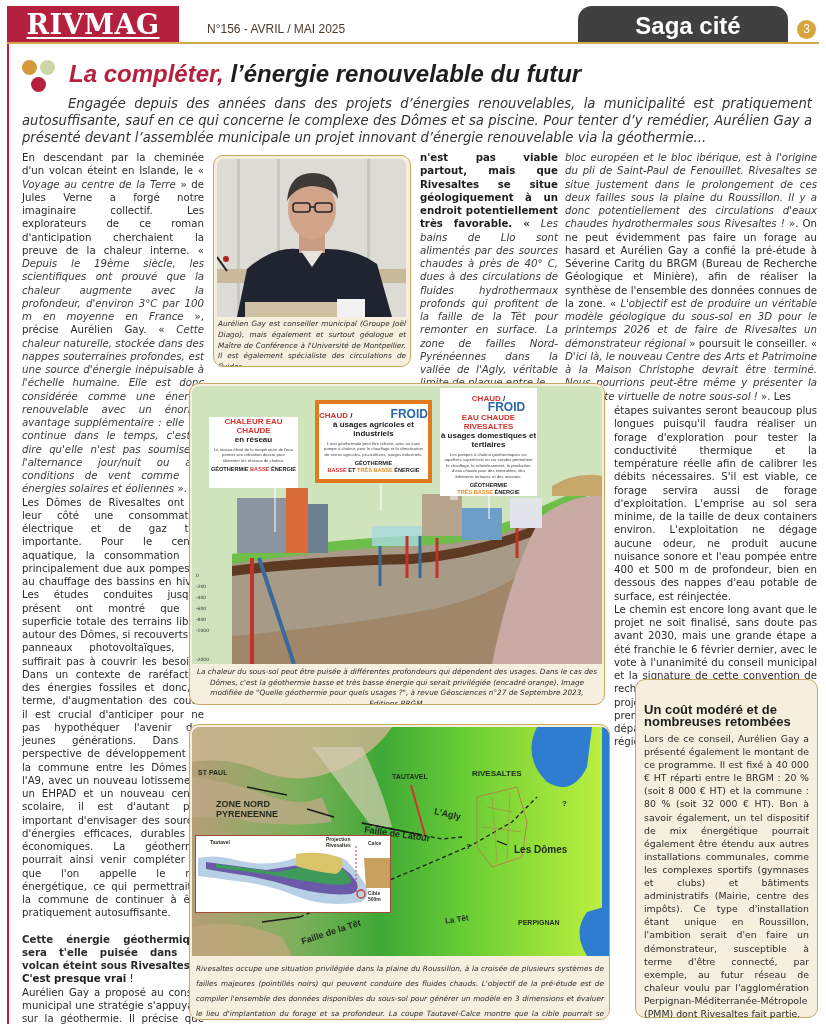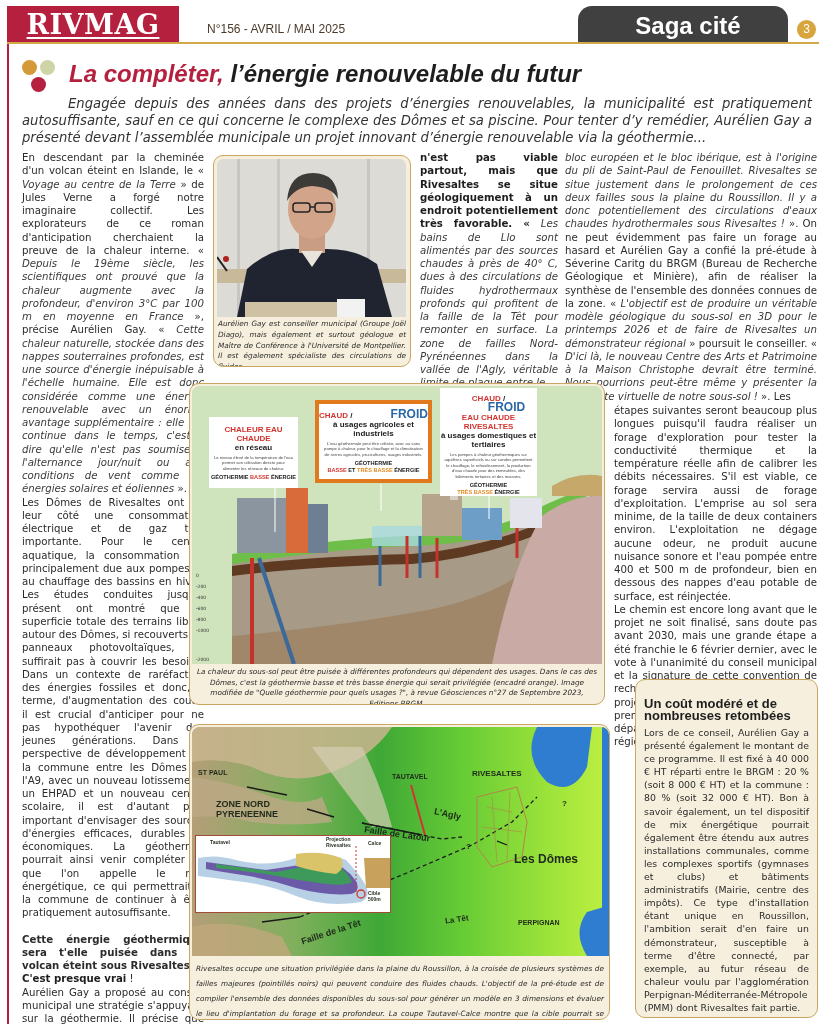--- a/index.html
+++ b/index.html
@@ -46,34 +46,34 @@
   .infographic { position: absolute; left: 189px; top: 383px; width: 416px; height: 322px; border-radius: 10px; border: 1.5px solid #c9a760; background: #f6efdd; overflow: hidden; }
   .infographic .art { position: absolute; left: 2px; top: 2px; width: 410px; height: 278px; border-radius: 8px 8px 0 0; background: #cfe3bd; overflow: hidden; }
   .infographic .caption { position: absolute; left: 6px; top: 283px; width: 402px; font-style: italic; font-size: 7.3px; line-height: 10.5px; text-align: center; color: #2a2a2a; }
   .box { position: absolute; background: #fff; text-align: center; font-family: "Liberation Sans", sans-serif; color: #222; }
   .box .h-red { color: #d3342f; font-weight: bold; font-size: 8px; line-height: 9px; }
   .box .h-blue { color: #2a67a8; font-weight: bold; font-size: 12px; margin-left: 36px; }
   .box .h-sub { font-weight: bold; font-size: 8px; line-height: 9px; }
   .box .desc { font-size: 4.2px; line-height: 5.4px; margin: 3px 4px; color: #444; }
   .box .geo { font-weight: bold; font-size: 5.6px; line-height: 7px; }
   .box .geo .o { color: #e38a1f; }
-  .b1 { left: 17px; top: 31px; width: 89px; height: 71px; padding-top: 8px; }
+  .b1 { left: 17px; top: 31px; width: 89px; height: 71px; padding-top: 0; }
   .b2 { left: 123px; top: 14px; width: 117px; height: 83px; border: 4px solid #e07a1c; padding-top: 6px; }
   .b3 { left: 248px; top: 2px; width: 97px; height: 108px; padding-top: 6px; }
   .depth { position: absolute; left: 4px; font-size: 4.5px; color: #333; }
 
   
   .map { position: absolute; left: 189px; top: 724px; width: 421px; height: 296px; border-radius: 10px; border: 1.5px solid #c9a760; background: #f6efdd; overflow: hidden; }
   .map .art { position: absolute; left: 2px; top: 2px; width: 417px; height: 229px; border-radius: 8px 8px 0 0; background: linear-gradient(90deg,#b49e78 0%,#7fb05c 25%,#3fa836 45%,#67cc35 65%,#9be23a 85%,#bff041 100%); overflow: hidden; }
   .map .caption { position: absolute; left: 6px; top: 236px; width: 408px; font-style: italic; font-size: 7.3px; line-height: 15px; text-align: justify; color: #2a2a2a; }
   .lbl { position: absolute; font-family: "Liberation Sans", sans-serif; font-weight: bold; color: #1f2a1a; white-space: nowrap; }
   .inset { position: absolute; left: 3px; top: 108px; width: 196px; height: 78px; background: #fff; border: 1.5px solid #a44a38; overflow: hidden; }
 
   
-  .sidebar { position: absolute; left: 635px; top: 679px; width: 183px; height: 339px; border-radius: 10px; border: 1.5px solid #c9a760; background: #f6efdd; padding: 18px 8px; }
+  .sidebar { position: absolute; left: 635px; top: 679px; width: 183px; height: 339px; border-radius: 10px; border: 1.5px solid #c9a760; background: #f6efdd; padding: 24px 8px; }
   .sidebar h3 { font-family: "Liberation Sans", sans-serif; font-weight: bold; font-size: 13px; line-height: 12px; color: #1e1e1e; margin-bottom: 4px; }
   .sidebar p { font-size: 9.4px; line-height: 13.1px; text-align: justify; color: #2b2b2b; }
 </style>
 </head>
 <body>
 
 <div class="masthead">
     <span>RIVMAG</span>
   </div>
 <div class="issue">N°156 - AVRIL / MAI 2025</div>
@@ -218,21 +218,21 @@
       <path d="M285 70 L325 60 L335 95 L330 130 L300 140 L285 120 Z" fill="none" stroke="#b2854a" stroke-width="1"></path>
       <path d="M295 80 L320 85 M290 100 L330 105 M300 70 L305 135 M318 65 L315 135" stroke="#b2854a" stroke-width="0.6"></path>
       <path d="M315 118 L305 114" stroke="#111" stroke-width="1.2"></path>
     </svg>
     <div class="lbl" style="left:6px;top:42px;font-size:7px">ST PAUL</div>
     <div class="lbl" style="left:24px;top:72px;font-size:9px;line-height:10px;width:70px;white-space:normal">ZONE NORD PYRENEENNE</div>
     <div class="lbl" style="left:200px;top:46px;font-size:7px">TAUTAVEL</div>
     <div class="lbl" style="left:280px;top:42px;font-size:8px">RIVESALTES</div>
     <div class="lbl" style="left:242px;top:82px;font-size:9px;transform:rotate(12deg)">L'Agly</div>
     <div class="lbl" style="left:172px;top:102px;font-size:9px;transform:rotate(8deg)">Faille de Latour</div>
-    <div class="lbl" style="left:322px;top:125px;font-size:12px">Les Dômes</div>
+    <div class="lbl" style="left:322px;top:117px;font-size:10px">Les Dômes</div>
     <div class="lbl" style="left:253px;top:188px;font-size:8px;transform:rotate(-8deg)">La Têt</div>
     <div class="lbl" style="left:108px;top:200px;font-size:9px;transform:rotate(-18deg)">Faille de la Têt</div>
     <div class="lbl" style="left:326px;top:192px;font-size:7px">PERPIGNAN</div>
     <div class="lbl" style="left:274px;top:115px;font-size:8px">?</div>
     <div class="lbl" style="left:370px;top:72px;font-size:8px">?</div>
     <div class="inset">
       <svg width="196" height="78" viewBox="0 0 196 78" style="position:absolute;left:0;top:0">
         <path d="M2 22 Q20 18 40 24 Q70 32 100 22 Q130 14 150 24 Q165 40 170 50 Q175 62 165 66 Q130 72 100 60 Q70 48 40 45 Q20 42 2 40 Z" fill="#b8d0e6"></path>
         <path d="M10 26 Q40 30 70 34 Q100 30 130 24 Q150 30 160 45 Q165 55 155 58 Q130 60 100 52 Q70 42 40 38 Q20 35 10 33 Z" fill="#6a5aa8"></path>
         <path d="M20 28 Q50 32 80 36 Q110 30 135 26 Q152 34 156 46 Q150 50 130 48 Q100 44 70 38 Q40 34 20 32 Z" fill="#3d9a5a"></path>

